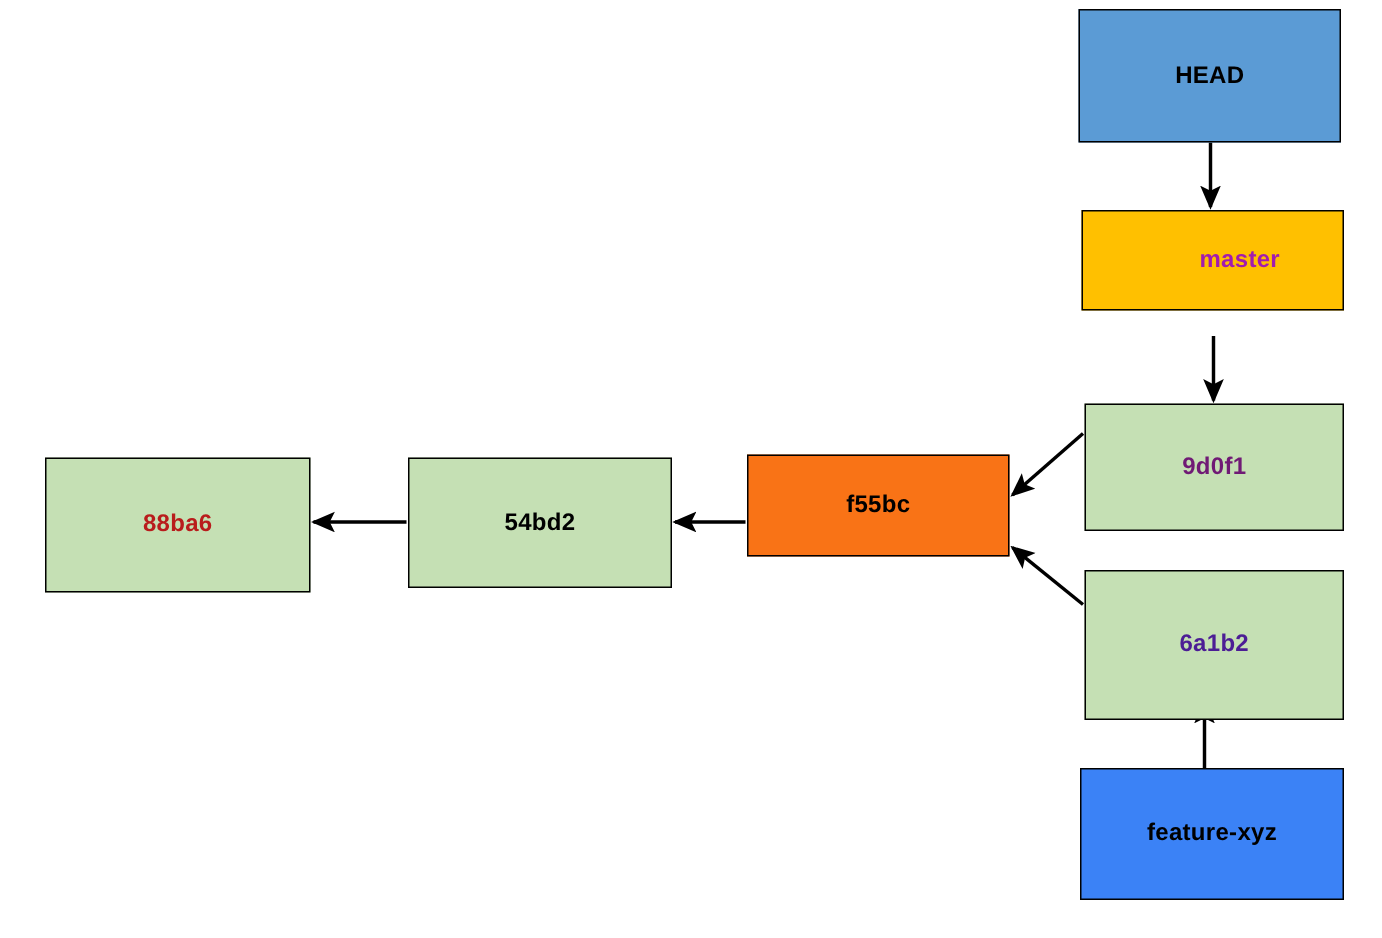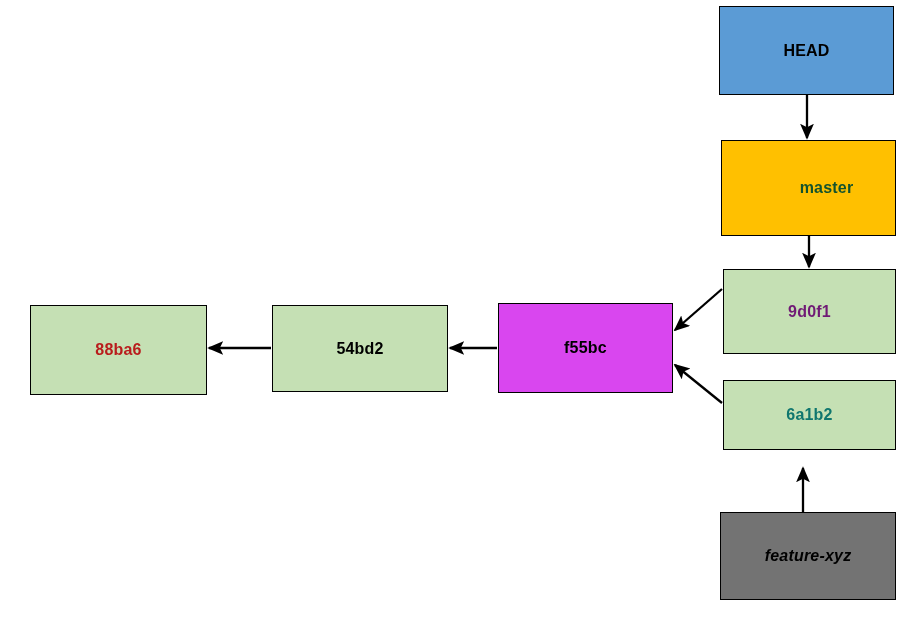--- a/index.html
+++ b/index.html
@@ -65,33 +65,33 @@
         <line x1="803" y1="512" x2="803" y2="468"></line>
         <line x1="497" y1="348" x2="450" y2="348"></line>
         <line x1="271" y1="348" x2="209" y2="348"></line>
       </g>
   </svg>
 
   <div id="node-layer">
       <div class="node" style="left: 719px; top: 6px; width: 175px; height: 89px; background: rgb(91, 155, 213); border-color: rgb(0, 0, 0); color: rgb(0, 0, 0);">
         <span class="node-label">HEAD</span>
       </div>
-      <div class="node" style="left: 721px; top: 140px; width: 175px; height: 96px; background: rgb(255, 192, 0); border-color: rgb(0, 0, 0); color: #14532d; padding-left: 36px;">
+      <div class="node" style="left: 721px; top: 140px; width: 175px; height: 67px; background: rgb(255, 192, 0); border-color: rgb(0, 0, 0); color: #a21caf; padding-left: 36px;">
         <span class="node-label">master</span>
       </div>
       <div class="node" style="left: 723px; top: 269px; width: 173px; height: 85px; background: rgb(197, 224, 180); border-color: rgb(0, 0, 0); color: #701a75;">
         <span class="node-label">9d0f1</span>
       </div>
-      <div class="node" style="left: 723px; top: 380px; width: 173px; height: 70px; background: rgb(197, 224, 180); border-color: rgb(0, 0, 0); color: #0f766e;">
+      <div class="node" style="left: 723px; top: 380px; width: 173px; height: 100px; background: rgb(197, 224, 180); border-color: rgb(0, 0, 0); color: #4c1d95;">
         <span class="node-label">6a1b2</span>
       </div>
-      <div class="node" style="left: 720px; top: 512px; width: 176px; height: 88px; background: #737373; border-color: rgb(0, 0, 0); color: rgb(0, 0, 0); font-style: italic;">
+      <div class="node" style="left: 720px; top: 512px; width: 176px; height: 88px; background: #3b82f6; border-color: rgb(0, 0, 0); color: rgb(0, 0, 0);">
         <span class="node-label">feature-xyz</span>
       </div>
-      <div class="node" style="left: 498px; top: 303px; width: 175px; height: 90px; background: #d946ef; border-color: rgb(0, 0, 0); color: rgb(0, 0, 0);">
+      <div class="node" style="left: 498px; top: 303px; width: 175px; height: 68px; background: #f97316; border-color: rgb(0, 0, 0); color: rgb(0, 0, 0);">
         <span class="node-label">f55bc</span>
       </div>
       <div class="node" style="left: 272px; top: 305px; width: 176px; height: 87px; background: rgb(197, 224, 180); border-color: rgb(0, 0, 0); color: rgb(0, 0, 0);">
         <span class="node-label">54bd2</span>
       </div>
       <div class="node" style="left: 30px; top: 305px; width: 177px; height: 90px; background: rgb(197, 224, 180); border-color: rgb(0, 0, 0); color: #b91c1c;">
         <span class="node-label">88ba6</span>
       </div>
     </div>
 

